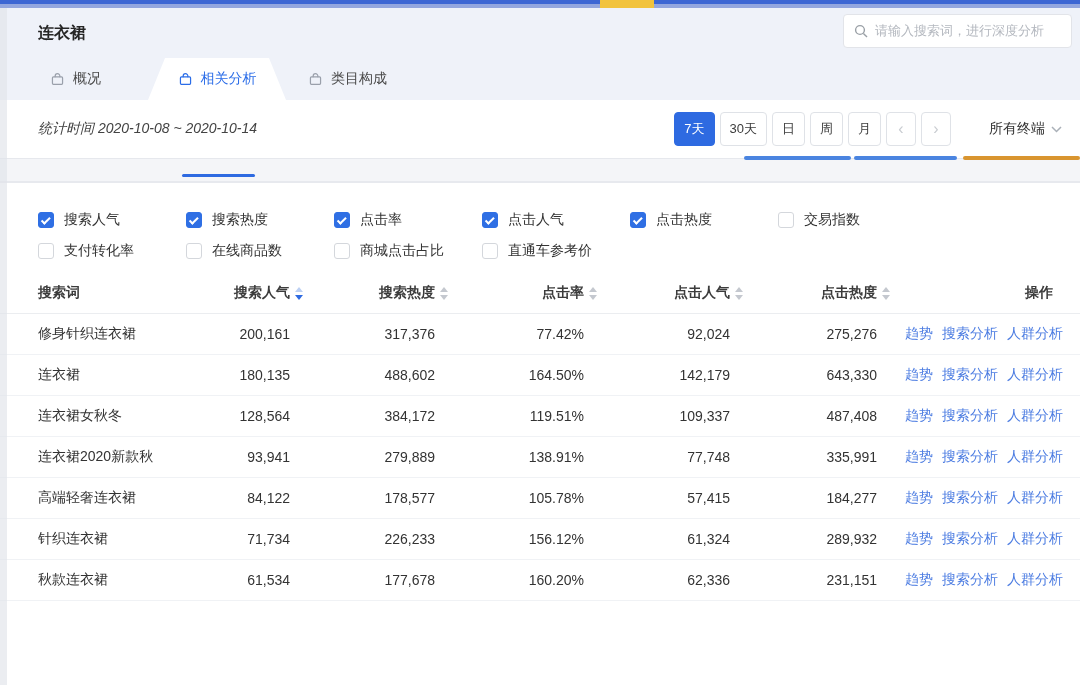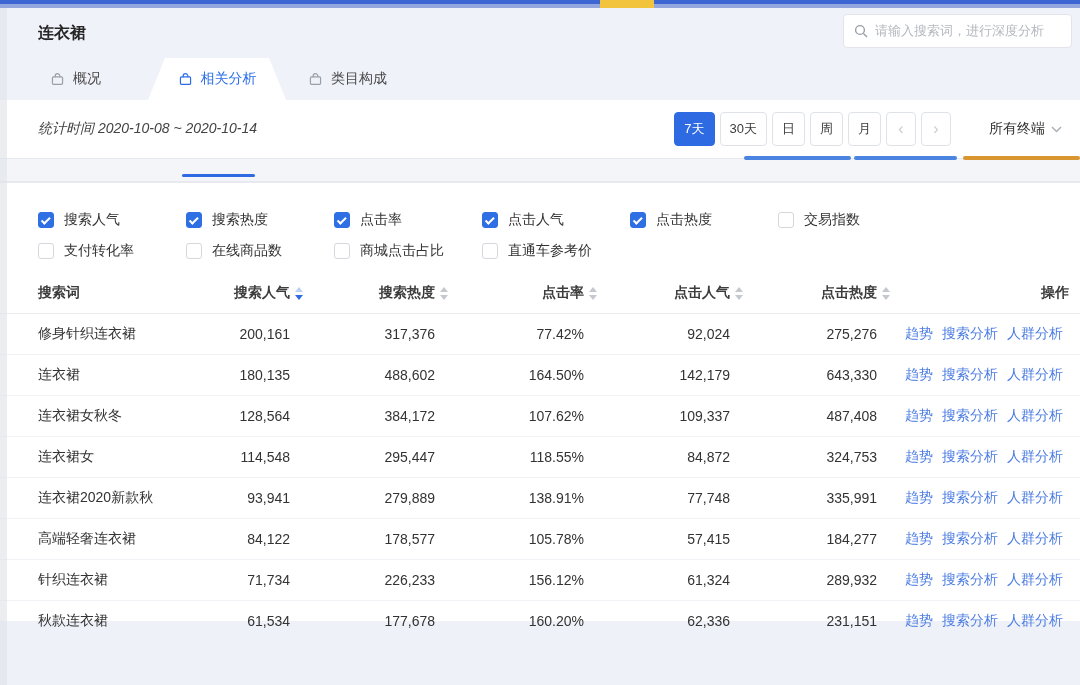--- a/index.html
+++ b/index.html
@@ -59,21 +59,21 @@
 
   
   .sub-strip { position:relative; height:25px; background:#f4f5f8; border-top:1px solid #e6e8ed; border-bottom:2px solid #e7e9ee; }
   .accent-bar { position:absolute; top:-3px; height:4px; border-radius:2px; }
   .accent-bar.b1 { left:744px; width:107px; background:#4a84e0; }
   .accent-bar.b2 { left:854px; width:103px; background:#4a84e0; }
   .accent-bar.b3 { left:963px; width:117px; background:#d9952f; }
   .tab-indicator { position:absolute; left:182px; top:15px; width:73px; height:3px; background:#2e6ae1; border-radius:2px; }
 
   
-  .main-panel { background:#fff; height:438px; }
+  .main-panel { background:#fff; height:503px; }
   .metrics { padding:28px 0 0 38px; }
   .metric-row { display:flex; margin-bottom:13px; }
   .metric { width:148px; display:flex; align-items:center; gap:10px; font-size:14px; color:#333; cursor:pointer; }
   .metric:nth-child(n+5) { width:148px; }
   .cb { width:16px; height:16px; border:1px solid #d4d7dc; border-radius:3px; background:#fff;
         display:flex; align-items:center; justify-content:center; flex:none; }
   .metric.checked .cb { background:#2f6fe4; border-color:#2f6fe4; }
   .tick { width:9px; height:5px; border-left:2px solid #fff; border-bottom:2px solid #fff;
           transform:rotate(-45deg) translate(0,-1px); display:none; }
   .metric.checked .tick { display:block; }
@@ -81,21 +81,21 @@
   
   table { width:1080px; table-layout:fixed; border-collapse:collapse; margin-top:8px; }
   col.c1{width:210px} col.c2{width:94px} col.c3{width:145px} col.c4{width:149px}
   col.c5{width:146px} col.c6{width:147px} col.c7{width:189px}
   th { height:40px; font-size:14px; font-weight:700; color:#3c3c3c; border-bottom:1px solid #ebedf0; }
   td { height:41px; font-size:14px; color:#333; border-bottom:1px solid #f0f2f5; }
   .th-left, .td-left { text-align:left; padding-left:38px; }
   .th-sort { padding:0; }
   .th-sort .th-inner { display:flex; align-items:center; justify-content:flex-end; height:40px; }
   .td-num { text-align:right; padding-right:14px; }
-  .th-op { text-align:right; padding-right:11px; }
+  .th-op { text-align:right; padding-right:27px; }
   .sort { display:flex; flex-direction:column; gap:3px; margin-left:5px; width:9px; }
   .sort .up { width:0; height:0; border-left:4.5px solid transparent; border-right:4.5px solid transparent; border-bottom:5px solid #c4c8cf; }
   .sort .down { width:0; height:0; border-left:4.5px solid transparent; border-right:4.5px solid transparent; border-top:5px solid #c4c8cf; }
   .sort.desc-active .up { border-bottom-color:#bcd0f3; }
   .sort.desc-active .down { border-top-color:#2e6ae1; }
   .td-actions { text-align:right; padding-right:17px; }
   .actions-inner { display:flex; justify-content:flex-end; gap:9px; }
   .action-link { color:#4d7de2; font-size:14px; text-decoration:none; cursor:pointer; white-space:nowrap; }
   .bag, .chev-down, .mag { display:inline-flex; }
 </style>
@@ -349,38 +349,23 @@
               <a class="action-link">趋势</a>
               <a class="action-link">搜索分析</a>
               <a class="action-link">人群分析</a>
             </div>
           </td>
         </tr>
         <tr>
           <td class="td-left">连衣裙女秋冬</td>
           <td class="td-num">128,564</td>
           <td class="td-num">384,172</td>
-          <td class="td-num">107.62%</td>
+          <td class="td-num">119.51%</td>
           <td class="td-num">109,337</td>
           <td class="td-num">487,408</td>
-          <td class="td-actions">
-            <div class="actions-inner">
-              <a class="action-link">趋势</a>
-              <a class="action-link">搜索分析</a>
-              <a class="action-link">人群分析</a>
-            </div>
-          </td>
-        </tr>
-        <tr>
-          <td class="td-left">连衣裙女</td>
-          <td class="td-num">114,548</td>
-          <td class="td-num">295,447</td>
-          <td class="td-num">118.55%</td>
-          <td class="td-num">84,872</td>
-          <td class="td-num">324,753</td>
           <td class="td-actions">
             <div class="actions-inner">
               <a class="action-link">趋势</a>
               <a class="action-link">搜索分析</a>
               <a class="action-link">人群分析</a>
             </div>
           </td>
         </tr>
         <tr>
           <td class="td-left">连衣裙2020新款秋</td>

